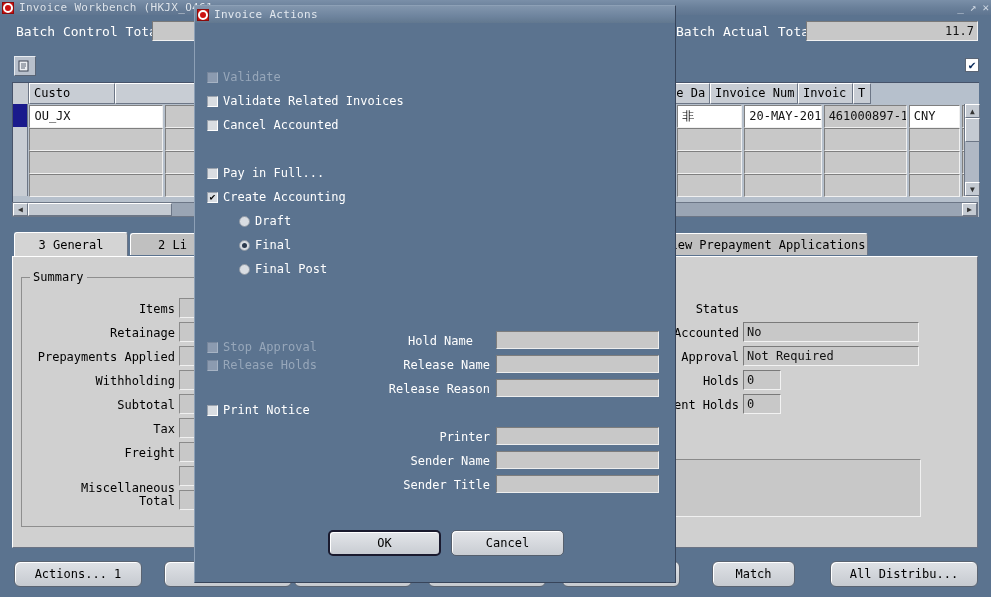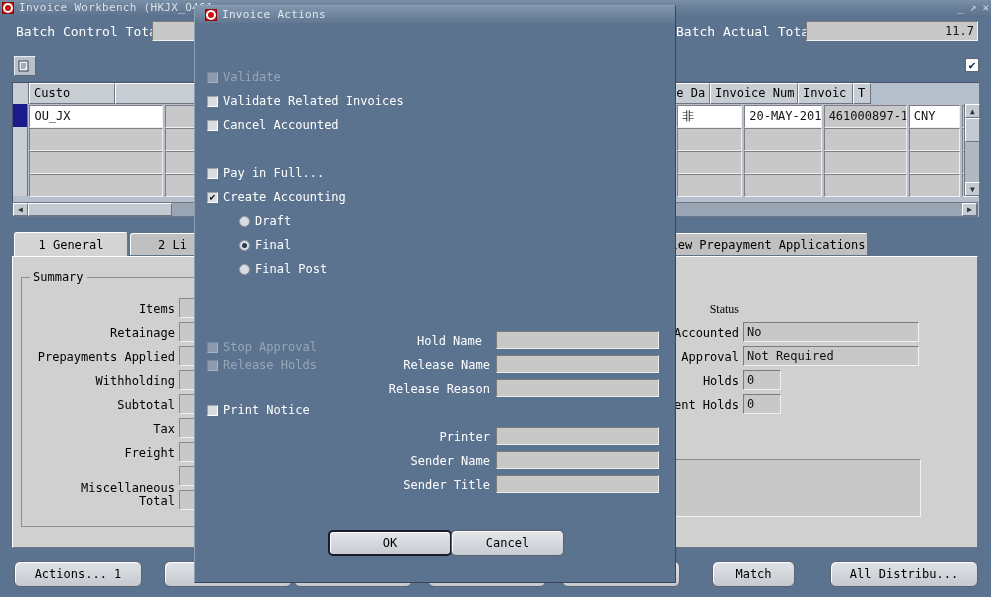--- a/index.html
+++ b/index.html
@@ -301,21 +301,21 @@
     border-top: 1px solid #8da0b6;
     border-left: 1px solid #8da0b6;
     border-right: 1px solid #37445a;
     border-bottom: 1px solid #37445a;
   }
   .dlg-titlebar {
     position: absolute; left: 0; top: 0;
     width: 100%; height: 17px;
     background: linear-gradient(to bottom, #8296ad 0%, #6e849e 60%, #62788f 100%);
     display: flex; align-items: center;
-    padding-left: 10px;
+    padding-left: 2px;
   }
   .dlg-title {
     font-size: 11px;
     color: #e2e8ef;
     margin-left: 5px;
     letter-spacing: 0.3px;
   }
   .dlg-body { position: absolute; left: 0; top: 17px; width: 100%; height: 561px; }
 
   .chk-row {
@@ -508,21 +508,21 @@
     </div>
   </div>
 
   <div class="hscroll">
     <div class="arrow">◀</div>
     <div class="thumb"></div>
     <div class="track"></div>
     <div class="arrow">▶</div>
   </div>
 
-  <div class="tab active" style="left:14px; top:232px; width:114px;">1 General</div>
+  <div class="tab active" style="left:14px; top:232px; width:114px;">3 General</div>
   <div class="tab" style="left:130px; top:233px; width:85px;">2 Li</div>
   <div class="tab" style="left:668px; top:233px; width:200px;">iew Prepayment Applications</div>
 
   <div id="tab-panel">
 
     <div class="group-box" style="left:8px; top:20px; width:181px; height:250px;">
       <span class="group-title">Summary</span>
     </div>
 
     <span class="sum-label" style="left:14px; top:45px; width:148px;">Items</span>
@@ -545,21 +545,21 @@
 
     <span class="sum-label" style="left:14px; top:189px; width:148px;">Freight</span>
     <div class="panel-blank" style="left:166px; top:185px; width:44px; height:20px;"></div>
 
     <span class="sum-label" style="left:14px; top:224px; width:148px;">Miscellaneous</span>
     <div class="panel-blank" style="left:166px; top:209px; width:44px; height:20px;"></div>
 
     <span class="sum-label" style="left:14px; top:237px; width:148px;">Total</span>
     <div class="panel-blank" style="left:166px; top:233px; width:44px; height:20px;"></div>
 
-    <span class="right-label" style="left:640px; top:45px; width:86px;font-family:Liberation Serif, serif;">Status</span>
+    <span class="right-label" style="left:640px; top:45px; width:86px;">Status</span>
 
     <span class="right-label" style="left:640px; top:69px; width:86px;">Accounted</span>
     <div class="fld" style="position:absolute; left:730px; top:65px; width:176px; height:20px;">No</div>
 
     <span class="right-label" style="left:640px; top:93px; width:86px;">Approval</span>
     <div class="fld" style="position:absolute; left:730px; top:89px; width:176px; height:20px;">Not Required</div>
 
     <span class="right-label" style="left:640px; top:117px; width:86px;">Holds</span>
     <div class="fld" style="position:absolute; left:730px; top:113px; width:38px; height:20px;">0</div>
 
@@ -623,21 +623,21 @@
 
     <div class="chk-row" style="left:12px; top:317px;">
       <span class="chk-box disabled"></span>
       <span class="chk-label disabled">Stop Approval</span>
     </div>
     <div class="chk-row" style="left:12px; top:335px;">
       <span class="chk-box disabled"></span>
       <span class="chk-label disabled">Release Holds</span>
     </div>
 
-    <span class="dlg-label" style="left:172px; top:311px; width:115px;">Hold Name</span>
+    <span class="dlg-label" style="left:188px; top:311px; width:115px;text-align:center;">Hold Name</span>
     <div class="dlg-field" style="left:301px; top:308px; width:163px;"></div>
 
     <span class="dlg-label" style="left:180px; top:335px; width:115px;">Release Name</span>
     <div class="dlg-field" style="left:301px; top:332px; width:163px;"></div>
 
     <span class="dlg-label" style="left:168px; top:359px; width:127px;">Release Reason</span>
     <div class="dlg-field" style="left:301px; top:356px; width:163px;"></div>
 
     <div class="chk-row" style="left:12px; top:380px;">
       <span class="chk-box"></span>
@@ -646,16 +646,16 @@
 
     <span class="dlg-label" style="left:180px; top:407px; width:115px;">Printer</span>
     <div class="dlg-field" style="left:301px; top:404px; width:163px;"></div>
 
     <span class="dlg-label" style="left:180px; top:431px; width:115px;">Sender Name</span>
     <div class="dlg-field" style="left:301px; top:428px; width:163px;"></div>
 
     <span class="dlg-label" style="left:180px; top:455px; width:115px;">Sender Title</span>
     <div class="dlg-field" style="left:301px; top:452px; width:163px;"></div>
 
-    <div class="dlg-btn focused" style="left:133px; top:507px; width:124px;">OK</div>
+    <div class="dlg-btn focused" style="left:133px; top:507px; width:113px;">OK</div>
     <div class="dlg-btn" style="left:256px; top:507px; width:113px;">Cancel</div>
   </div>
 </div>
 
 </body></html>

